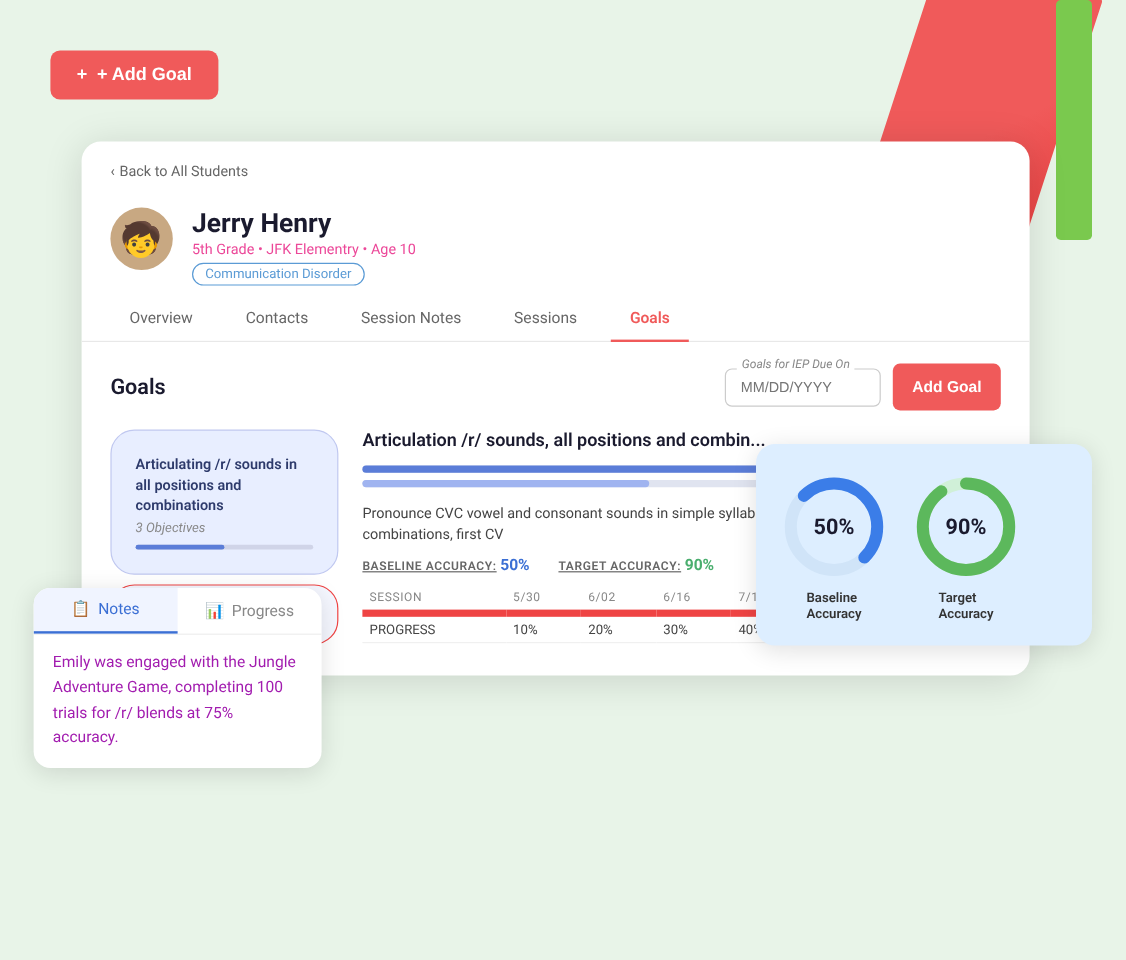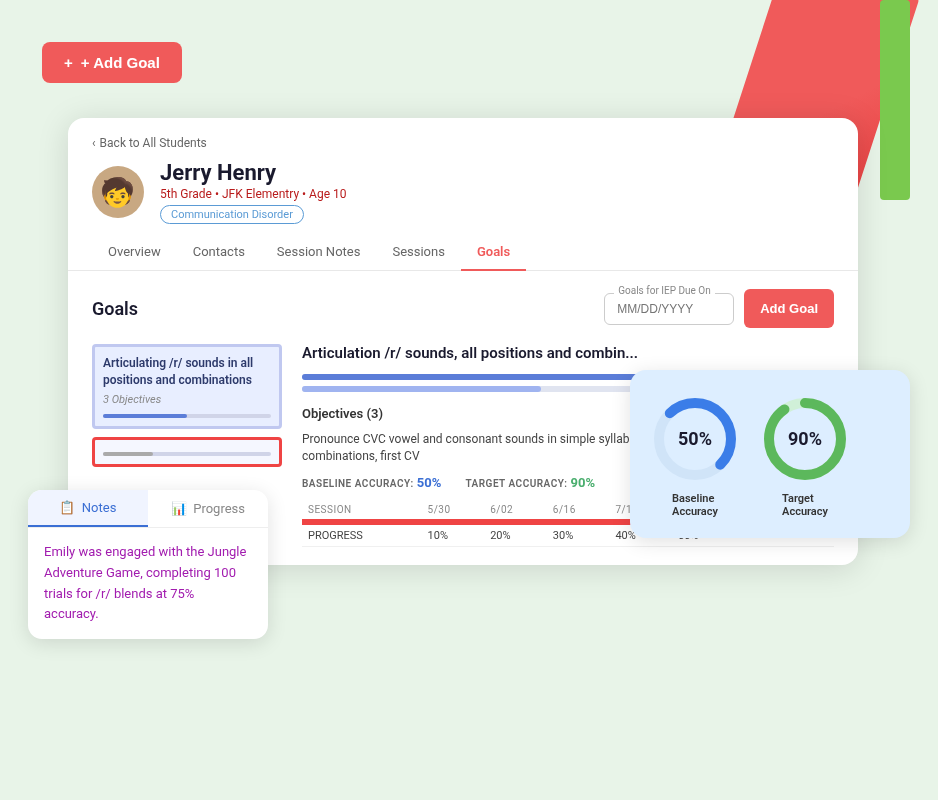--- a/index.html
+++ b/index.html
@@ -97,40 +97,41 @@
       flex-shrink: 0;
       display: flex;
       align-items: center;
       justify-content: center;
       font-size: 22px;
     }
     .student-name {
       font-size: 22px;
       font-weight: 700;
       color: #1a1a2e;
+      margin-top: 14px;
     }
     .student-meta {
       font-size: 12px;
-      color: #b91c1c;
+      color: #ec4899;
       margin-top: 2px;
     }
     .badge {
       display: inline-block;
       border: 1px solid #5b9bd5;
       color: #5b9bd5;
       border-radius: 20px;
       padding: 2px 10px;
       font-size: 11px;
       margin-top: 4px;
     }
 
     
     .nav-tabs {
       display: flex;
-      gap: 0;
+      gap: 12px;
       padding: 0 24px;
       border-bottom: 1px solid #e8e8e8;
       margin-top: 8px;
       position: relative;
       z-index: 3;
     }
     .nav-tab {
       padding: 10px 16px;
       font-size: 13px;
       color: #666;
@@ -170,20 +171,21 @@
       position: relative;
     }
     .iep-label {
       position: absolute;
       top: -8px;
       left: 10px;
       font-size: 10px;
       color: #888;
       background: white;
       padding: 0 4px;
+      font-style: italic;
     }
     .iep-input {
       border: 1px solid #ccc;
       border-radius: 6px;
       padding: 8px 12px;
       font-size: 12px;
       color: #aaa;
       width: 130px;
     }
     .add-goal-sm {
@@ -201,25 +203,25 @@
     .goals-content {
       display: flex;
       gap: 0;
     }
     .goals-list {
       width: 190px;
       flex-shrink: 0;
     }
     .goal-item {
       background: #f5f7ff;
-      border-radius: 4px;
-      padding: 8px;
+      border-radius: 20px;
+      padding: 20px;
       margin-bottom: 8px;
       cursor: pointer;
-      border: 3px solid #ef4444;
+      border: 1px solid #ef4444;
     }
     .goal-item.active {
       background: #e8eeff;
       border-color: #c0c8f0;
     }
     .goal-item-title {
       font-size: 12px;
       font-weight: 600;
       color: #2d3a6b;
       margin-bottom: 4px;
@@ -304,20 +306,21 @@
       display: flex;
       gap: 24px;
       margin: 10px 0;
       font-size: 12px;
     }
     .accuracy-label {
       color: #666;
       font-weight: 600;
       letter-spacing: 0.5px;
       font-size: 10px;
+      text-decoration: underline;
     }
     .accuracy-val {
       font-weight: 700;
       font-size: 13px;
     }
     .accuracy-val.baseline { color: #3b6fd4; }
     .accuracy-val.target { color: #4aae6e; }
 
     
     .progress-table {
@@ -495,21 +498,20 @@
         </div>
         <div class="detail-bars">
           <div class="detail-bar">
               <div class="fill" style="width:65%"></div>
             </div>
           <div class="detail-bar">
               <div class="fill" style="width:45%; background:#a0b4f0;"></div>
             </div>
         </div>
 
-        <div class="objectives-header">Objectives (3)</div>
 
         <div class="objective-row">
           <div class="objective-text">
             <span>Pronounce CVC vowel and consonant sounds in simple syllable combinations, first CV</span>
           </div>
           <span class="in-progress-badge">In Progress</span>
           <span class="sessions-label">• 5 se...</span>
         </div>
 
         <div class="accuracy-row">

